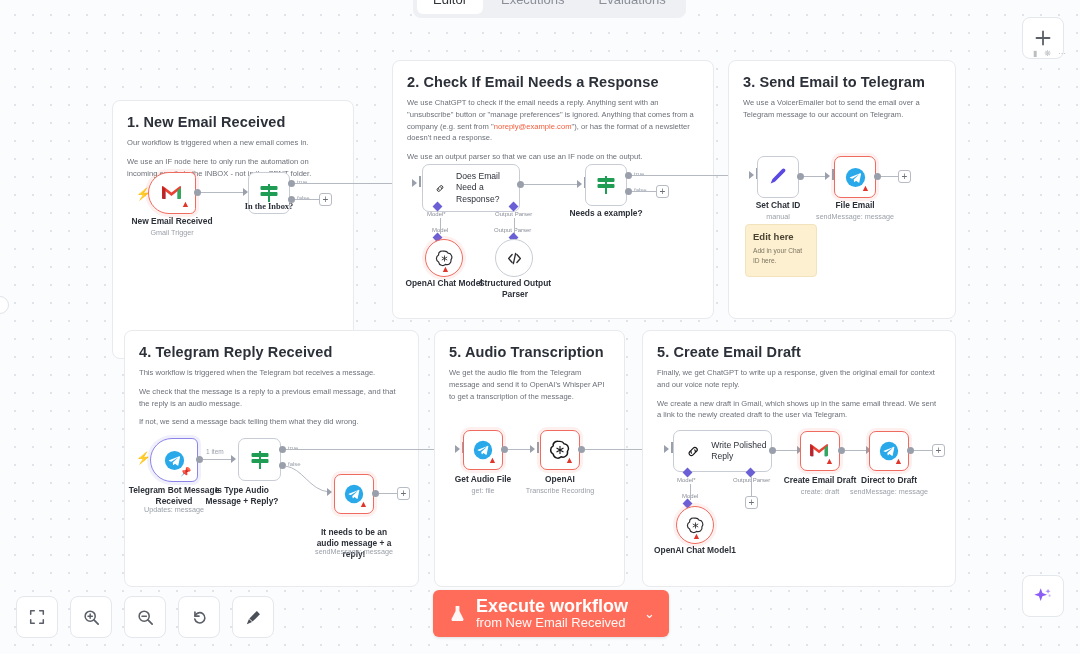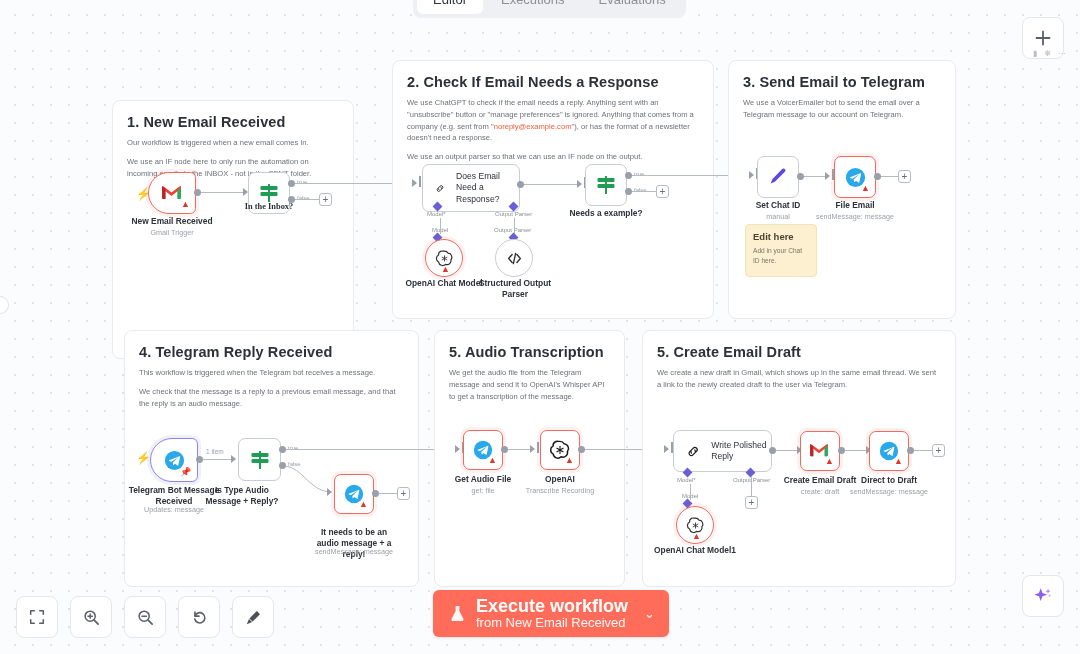--- a/index.html
+++ b/index.html
@@ -385,20 +385,21 @@
   <div id="edit-here">
     <div class="t">Edit here</div>
     <div class="b">Add in your Chat ID here.</div>
   </div>
 
   <div class="panel" style="left:124px; top:330px; width:295px; height:257px;">
     <div class="ptxt">
       <h3>4. Telegram Reply Received</h3>
       <p>This workflow is triggered when the Telegram bot receives a message.</p>
       <p>We check that the message is a reply to a previous email message, and that the reply is an audio message.</p>
+      <p>If not, we send a message back telling them what they did wrong.</p>
     </div>
   </div>
   <div class="bolt" style="left:136px; top:452px;">⚡</div>
   <div class="node trigger pin" style="left:150px; top:438px; width:48px; height:44px;">
     <span class="tg">
       <svg width="23" height="23" viewBox="0 0 24 24">
         <circle cx="12" cy="12" r="10" fill="#29a9e9"></circle>
         <path d="M6.4 11.8 17 7.5c.5-.2 1 .1.8.8l-1.8 8.6c-.1.5-.5.7-.9.4l-2.6-1.9-1.3 1.2c-.2.2-.4.2-.6 0l-.5-2.5 5.4-4.9c.2-.2-.1-.3-.3-.2l-6.6 4.2-2.2-.7c-.5-.2-.5-.5 0-.7Z" fill="#fff"></path>
       </svg>
     </span>
@@ -477,20 +478,21 @@
   <div class="dot" style="left:578px; top:446px;"></div>
   <div class="wire" style="left:585px; top:449px; width:80px;"></div>
   <div class="nlabel" style="left:443px; top:474px; width:80px;">Get Audio File</div>
   <div class="nsub" style="left:443px; top:486px; width:80px;">get: file</div>
   <div class="nlabel" style="left:520px; top:474px; width:80px;">OpenAI</div>
   <div class="nsub" style="left:515px; top:486px; width:90px;">Transcribe Recording</div>
 
   <div class="panel" style="left:642px; top:330px; width:314px; height:257px;">
     <div class="ptxt">
       <h3>5. Create Email Draft</h3>
+      <p>Finally, we get ChatGPT to write up a response, given the original email for context and our voice note reply.</p>
       <p>We create a new draft in Gmail, which shows up in the same email thread. We sent a link to the newly created draft to the user via Telegram.</p>
     </div>
   </div>
   <div class="inarrow" style="left:664px; top:445px;"></div>
   <div class="inbar" style="left:671px; top:442px;"></div>
   <div class="node wide" style="left:673px; top:430px; width:99px; height:42px;">
     <svg width="19" height="19" viewBox="0 0 24 24">
       <path d="M9.3 14.7a3.8 3.8 0 0 1 0-5.4l3-3a3.8 3.8 0 0 1 5.4 5.4l-1.4 1.4" stroke="#18181b" stroke-width="2.1" fill="none" stroke-linecap="round"></path>
       <path d="M14.7 9.3a3.8 3.8 0 0 1 0 5.4l-3 3a3.8 3.8 0 0 1-5.4-5.4l1.4-1.4" stroke="#18181b" stroke-width="2.1" fill="none" stroke-linecap="round"></path>
     </svg>

